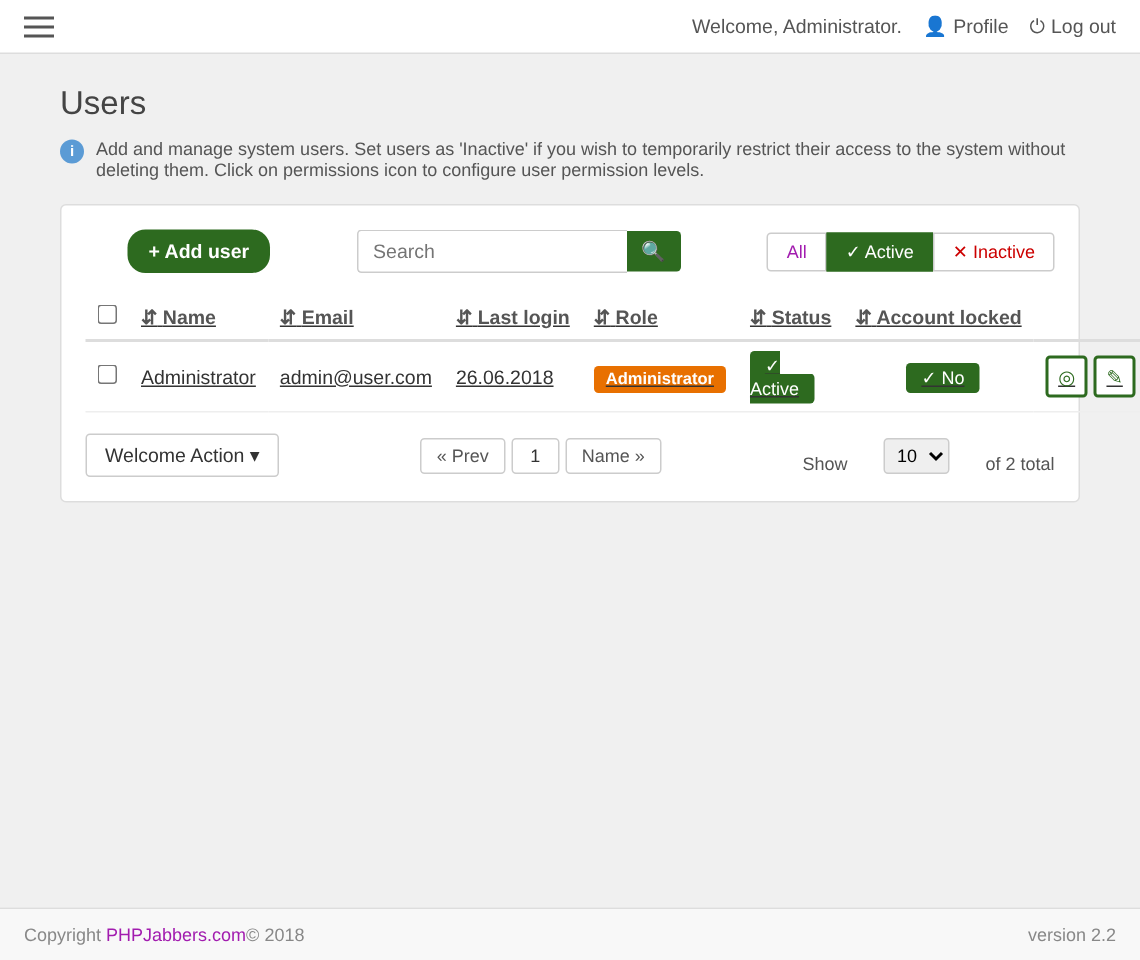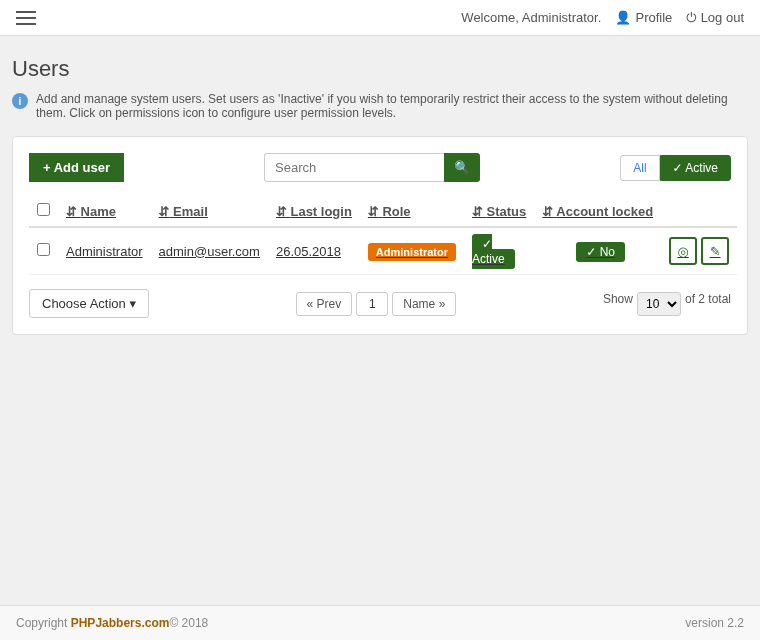--- a/index.html
+++ b/index.html
@@ -51,21 +51,21 @@
       color: #555;
       text-decoration: none;
       display: flex;
       align-items: center;
       gap: 4px;
     }
 
     
     .main-content {
       flex: 1;
-      padding: 20px 12px;
+      padding: 20px 40px;
     }
 
     .page-title {
       font-size: 22px;
       font-weight: normal;
       color: #444;
       margin-bottom: 10px;
     }
 
     .info-box {
@@ -104,28 +104,30 @@
       display: flex;
       align-items: center;
       justify-content: space-between;
       margin-bottom: 14px;
     }
     .btn-add {
       background: #2d6a1f;
       color: #fff;
       border: none;
       padding: 7px 14px;
-      border-radius: 0;
+      border-radius: 12px;
       cursor: pointer;
       font-size: 13px;
       font-weight: bold;
+      margin-left: 28px;
     }
 
     .search-area {
       display: flex;
+      align-items: center;
       gap: 0;
     }
     .search-input {
       border: 1px solid #ccc;
       border-right: none;
       padding: 6px 10px;
       border-radius: 3px 0 0 3px;
       font-size: 13px;
       width: 180px;
       outline: none;
@@ -144,21 +146,21 @@
       display: flex;
       align-items: center;
       gap: 0;
     }
     .filter-btn {
       border: 1px solid #ccc;
       background: #fff;
       padding: 5px 12px;
       cursor: pointer;
       font-size: 12px;
-      color: #3b82f6;
+      color: #a21caf;
     }
     .filter-btn:first-child { border-radius: 3px 0 0 3px; }
     .filter-btn.active-green {
       background: #2d6a1f;
       color: #fff;
       border-color: #2d6a1f;
     }
     .filter-btn.inactive-red {
       background: #fff;
       color: #c00;
@@ -274,22 +276,22 @@
       border-radius: 3px;
       font-size: 12px;
       color: #333;
       background: #fff;
       width: 32px;
       text-align: center;
     }
 
     .show-count {
       display: flex;
-      align-items: flex-start;
-      gap: 4px;
+      align-items: flex-end;
+      gap: 24px;
       font-size: 12px;
       color: #555;
     }
     .show-select {
       border: 1px solid #ccc;
       padding: 3px 4px;
       border-radius: 3px;
       font-size: 12px;
     }
 
@@ -297,23 +299,23 @@
     footer {
       padding: 10px 16px;
       font-size: 12px;
       color: #888;
       border-top: 1px solid #ddd;
       background: #f8f8f8;
       display: flex;
       justify-content: space-between;
     }
     footer a {
-      color: #a16207;
+      color: #a21caf;
       text-decoration: none;
-      font-weight: bold;
+      font-weight: normal;
     }
   </style>
 </head>
 <body>
 
 <nav class="topnav">
   <div class="topnav-left">
     <div class="hamburger-icon">
       <span></span>
         <span></span>
@@ -347,20 +349,21 @@
       <button class="btn-add">+ Add user</button>
 
       <div class="search-area">
         <input class="search-input" type="text" placeholder="Search" style="">
         <button class="search-btn">🔍</button>
       </div>
 
       <div class="filter-btns">
         <button class="filter-btn">All</button>
         <button class="filter-btn active-green">✓ Active</button>
+        <button class="filter-btn inactive-red">✕ Inactive</button>
       </div>
     </div>
 
     <table>
       <thead>
         <tr>
           <th class="checkbox-cell">
             <input type="checkbox" style="">
           </th>
           <th>
@@ -390,42 +393,42 @@
           <th></th>
         </tr>
       </thead>
       <tbody id="table-body">
         <tr>
           <td class="checkbox-cell">
             <input type="checkbox" style="">
           </td>
           <td>Administrator</td>
           <td>admin@user.com</td>
-          <td>26.05.2018</td>
+          <td>26.06.2018</td>
           <td>
             <span class="badge-admin">Administrator</span>
           </td>
           <td>
             <span class="badge-active">✓ Active</span>
           </td>
           <td>
             <span class="badge-no">✓ No</span>
           </td>
           <td>
             <div class="action-btns">
               <button class="btn-circle" title="Permissions">◎</button>
               <button class="btn-circle" title="Edit">✎</button>
             </div>
           </td>
         </tr>
       </tbody>
     </table>
 
     <div class="bottom-bar">
-      <button class="btn-choose-action">Choose Action ▾</button>
+      <button class="btn-choose-action">Welcome Action ▾</button>
 
       <div class="pagination">
         <button class="page-btn">« Prev</button>
         <input class="page-current" type="text" value="1" style="">
         <button class="page-btn">Name »</button>
       </div>
 
       <div class="show-count">
         <span>Show</span>
         <select class="show-select">

